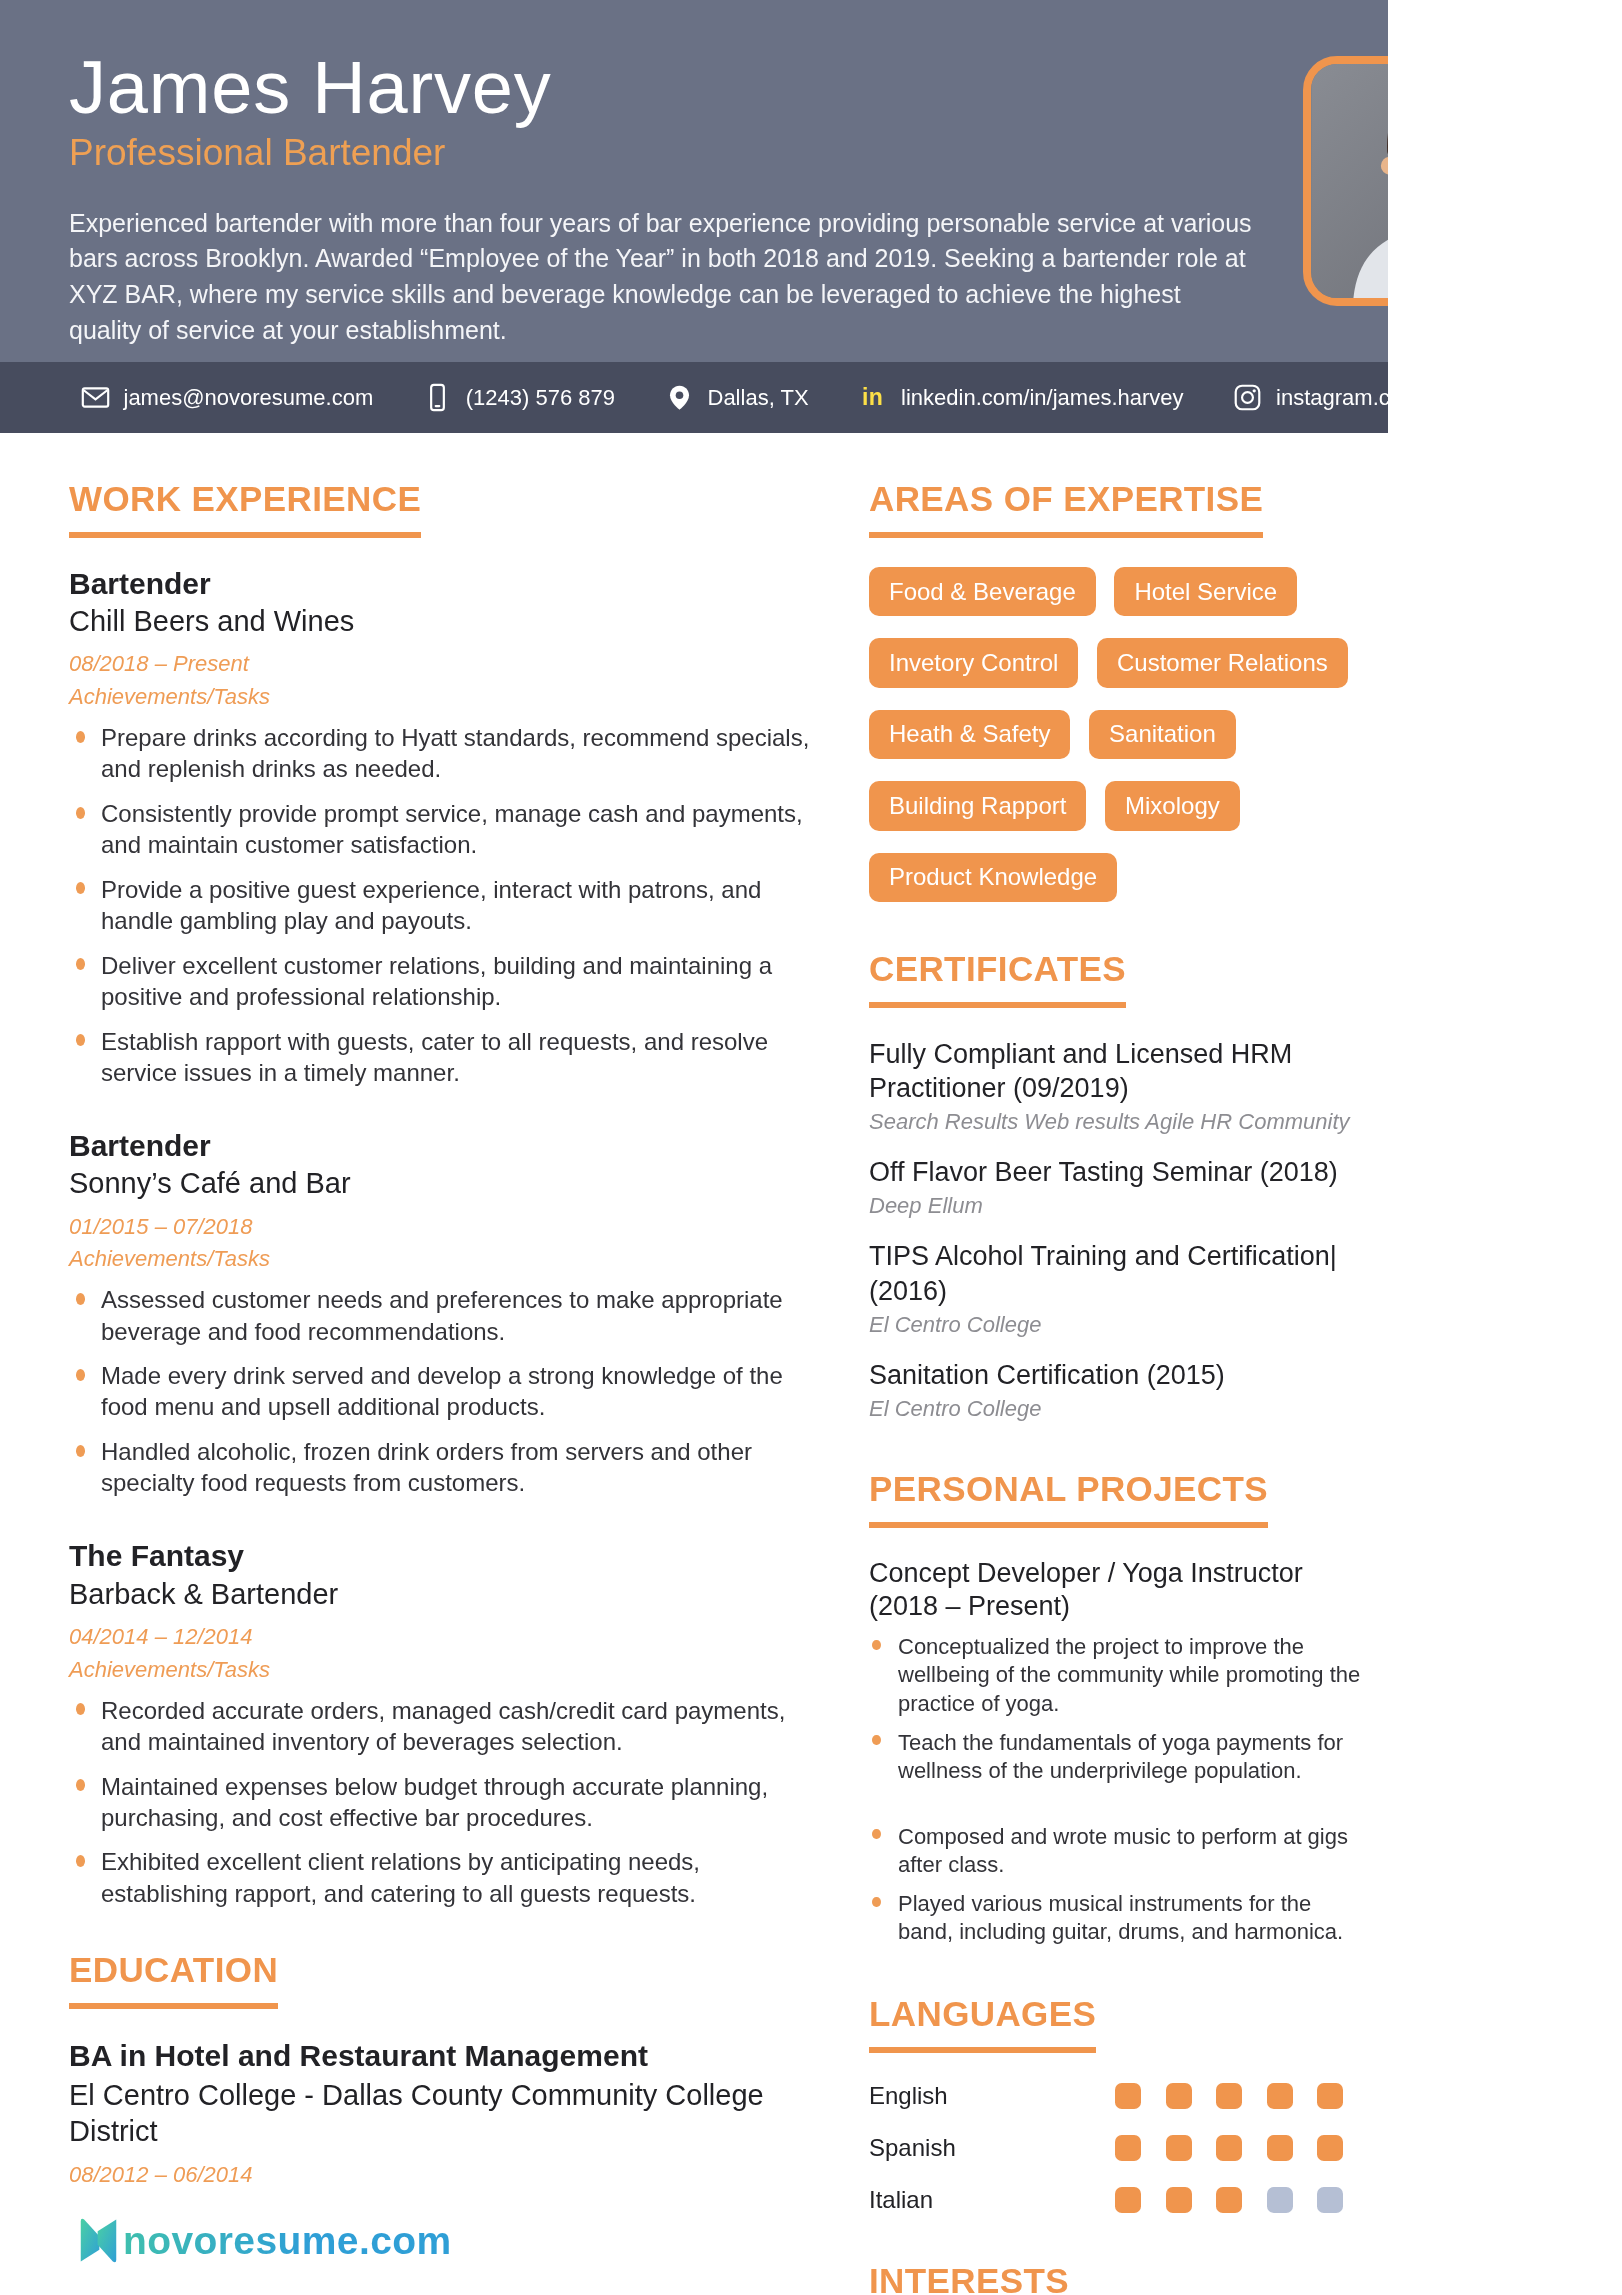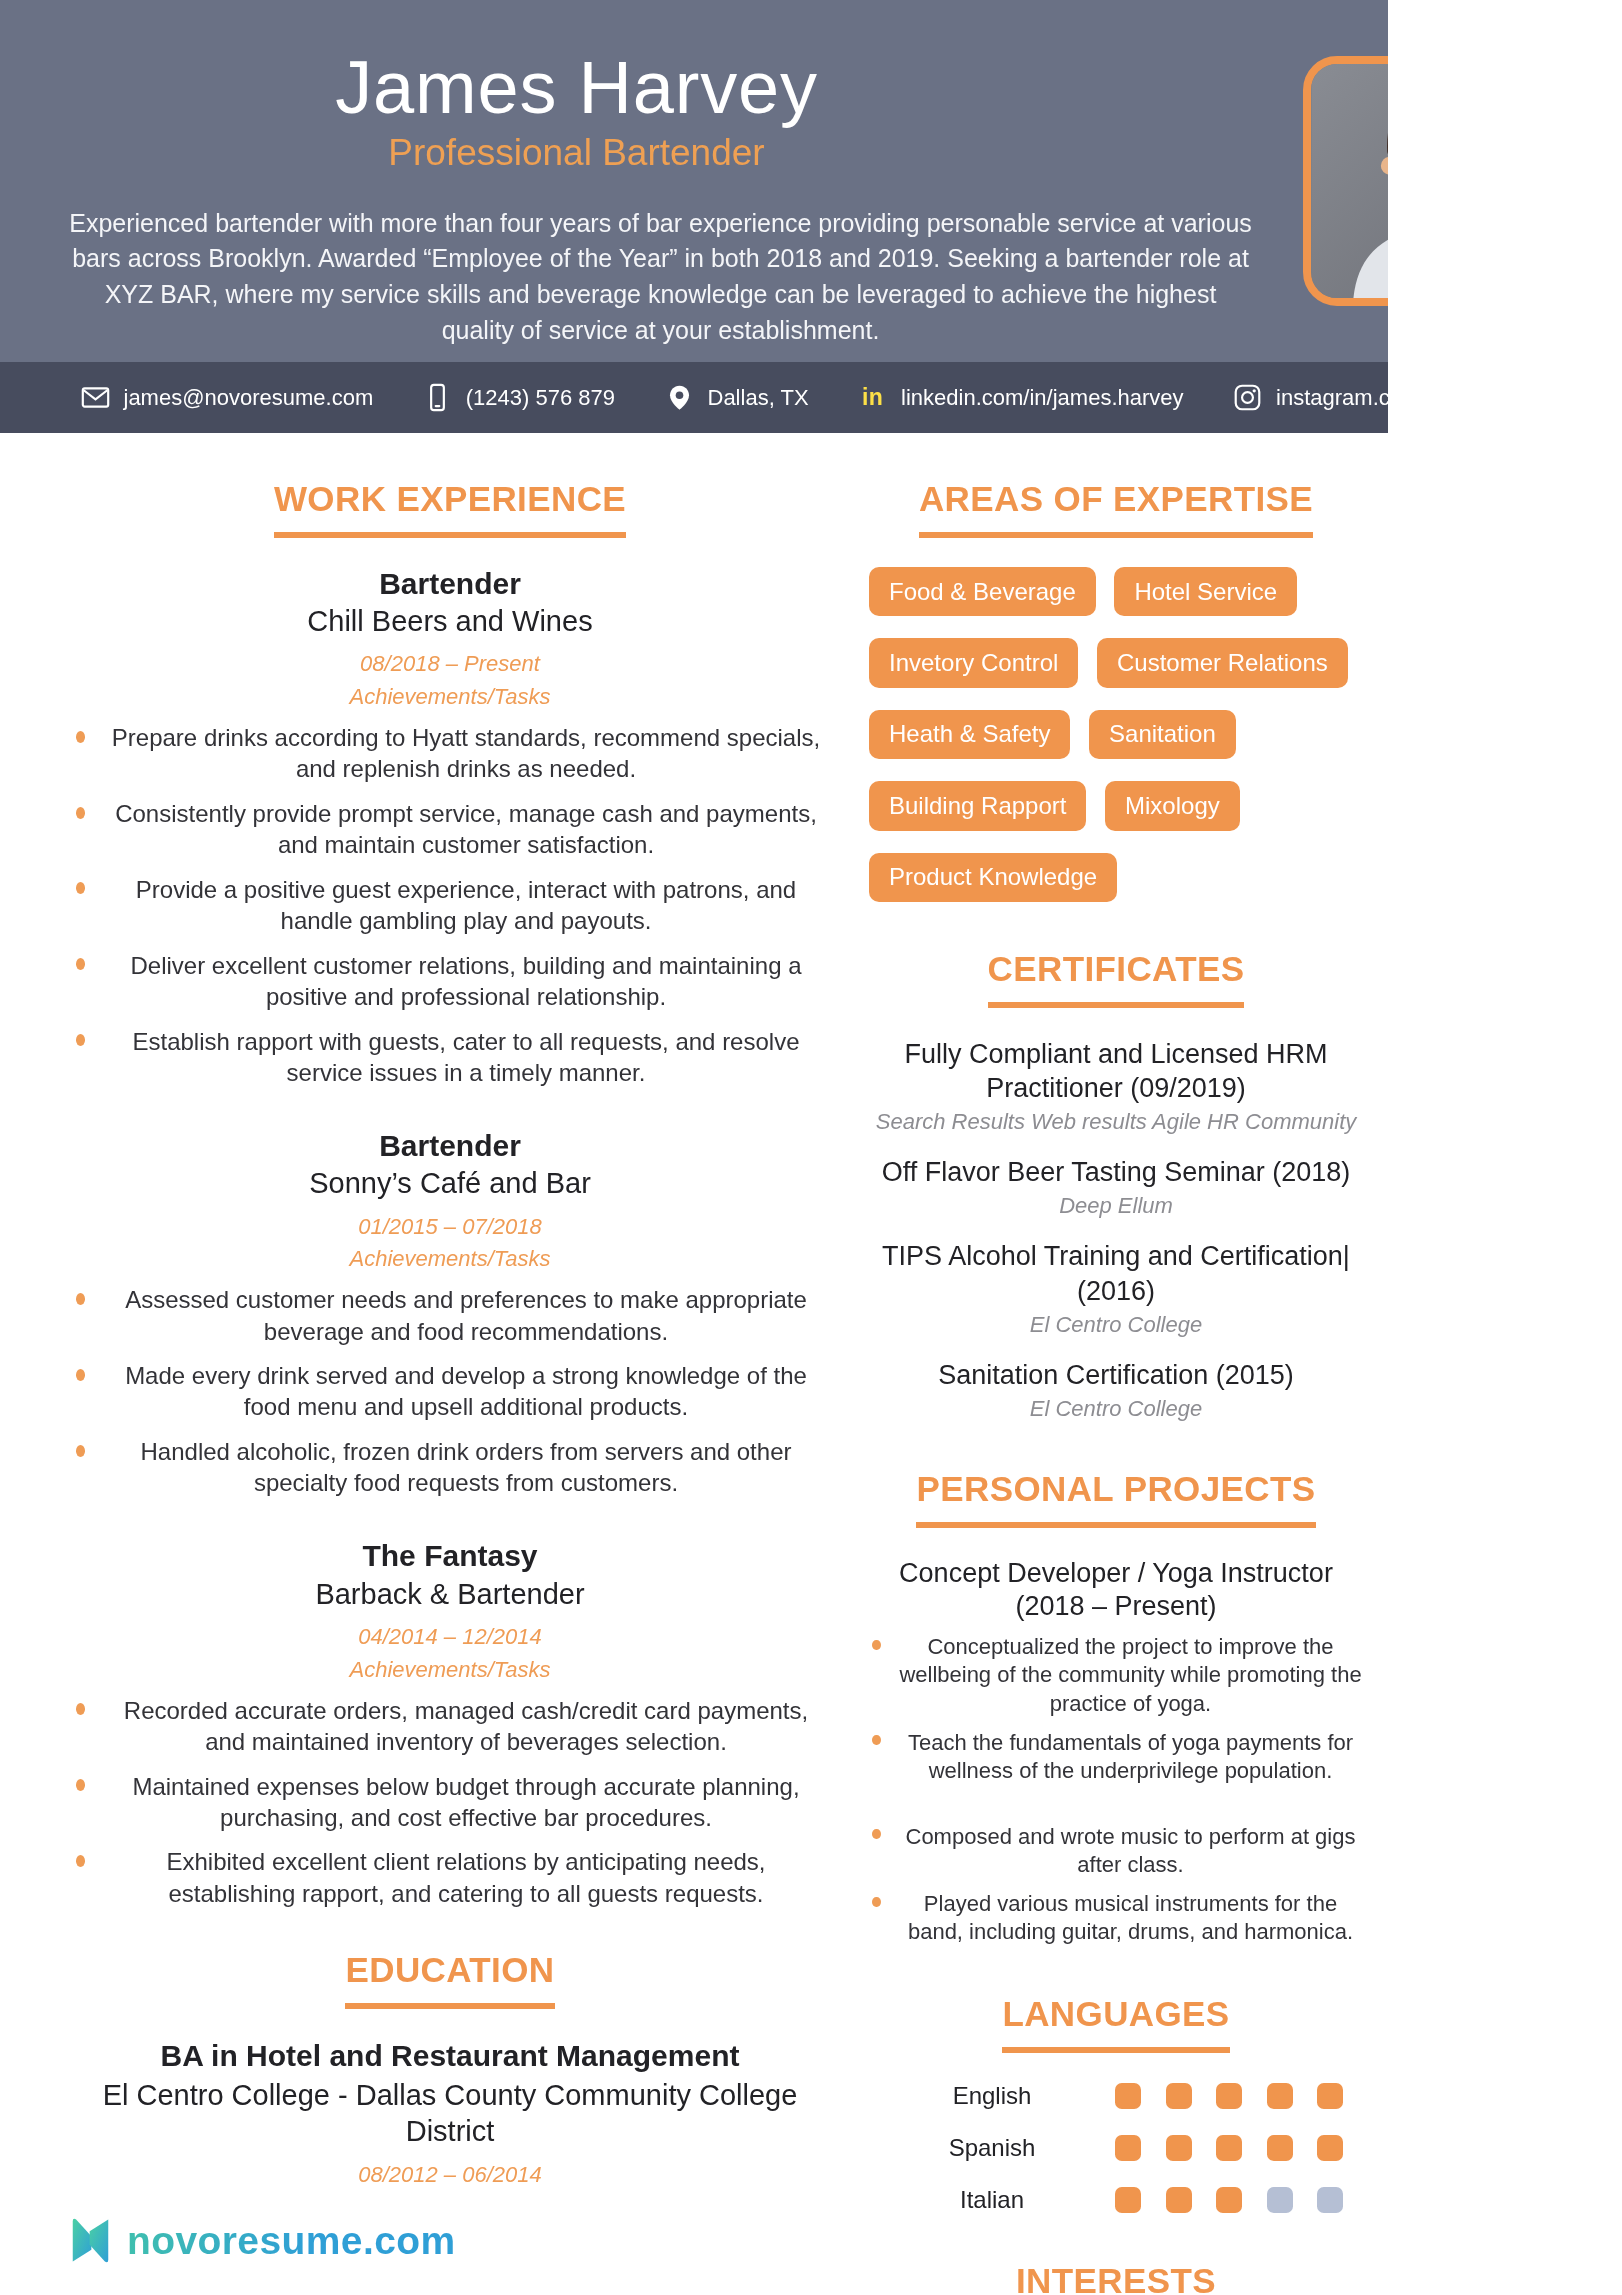--- a/index.html
+++ b/index.html
@@ -1,18 +1,18 @@
 <!DOCTYPE html>
 <html style="font-size:13.5px"><head>
 <meta charset="utf-8">
 <style>
   * { margin:0; padding:0; box-sizing:border-box; }
   html,body { background:#ffffff; }
   body { font-family:"Liberation Sans","DejaVu Sans",sans-serif; color:#26262b; }
-  .page { position:relative; width:1388px; height:2295px; background:#ffffff; overflow:hidden;text-align:center; }
+  .page { position:relative; width:1388px; height:2295px; background:#ffffff; overflow:hidden; }
 
   
   .hero { height:362px; background:#6a7185; position:relative; padding:49px 304px 0 69px; }
   .name { font-size:74px; font-weight:400; color:#ffffff; letter-spacing:0.8px; line-height:1.05; }
   .role { font-size:37px; font-weight:400; color:#efa053; margin-top:5px; }
   .summary { margin-top:32px; width:1183px; font-size:25px; line-height:1.43; color:#f4f5f8; }
   .photo-frame { position:absolute; left:1303px; top:56px; width:259px; height:250px;
                  border:8.5px solid #f0954d; border-radius:34px; overflow:hidden; background:#797c83; }
   .photo-frame svg { display:block; width:100%; height:100%; }
 
@@ -68,21 +68,21 @@
   .dots { display:flex; gap:24.5px; }
   .dot { width:26px; height:26px; border-radius:6.8px; background:#b5bfd4; }
   .dot.on { background:#f0954d; }
   .interests-grid { display:grid; grid-template-columns:365px 1fr; row-gap:25px; }
   .interest { display:flex; align-items:center; gap:22px; font-size:25px; color:#be185d; }
   .interest .iicon { width:46px; height:46px; flex:0 0 auto; }
   .interest svg { width:46px; height:46px; stroke:#f0a05c; fill:none; stroke-width:2.6;
                   stroke-linecap:round; stroke-linejoin:round; }
 
   
-  .footer { position:absolute; left:66px; top:2216px; display:flex; align-items:center; gap:12px; }
+  .footer { position:absolute; left:74px; top:2216px; display:flex; align-items:center; }
   .logo-n svg { width:49px; height:49px; display:block; }
   .logo-text { font-size:39px; font-weight:700; letter-spacing:0.4px;
                background:linear-gradient(90deg,#3fbfae 0%,#2f9fd6 55%,#2f9fd6 100%);
                -webkit-background-clip:text; background-clip:text; color:transparent; }
 </style>
 </head>
 <body>
 
 <div class="page">
 

